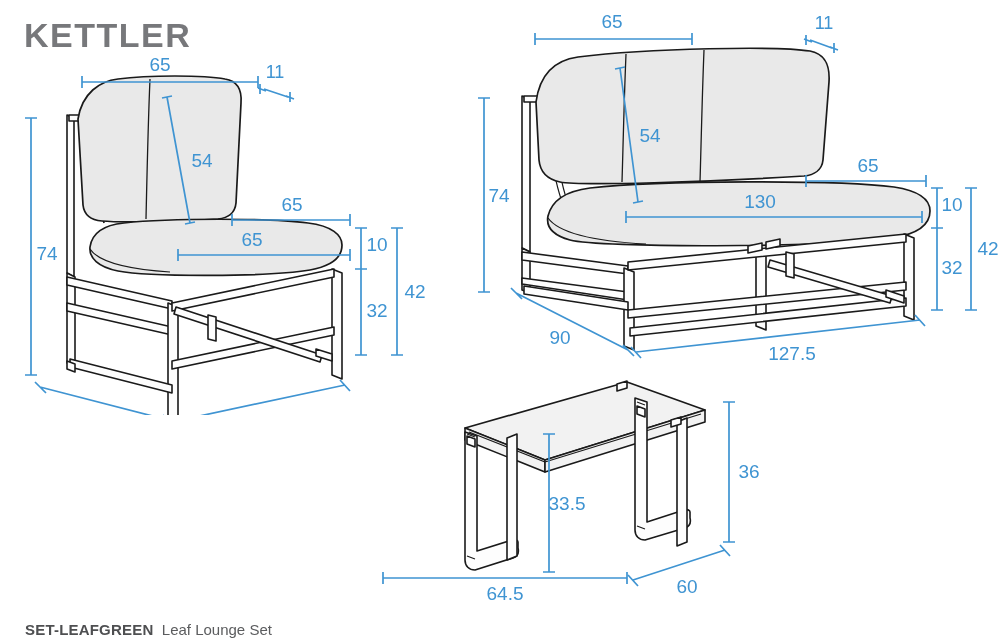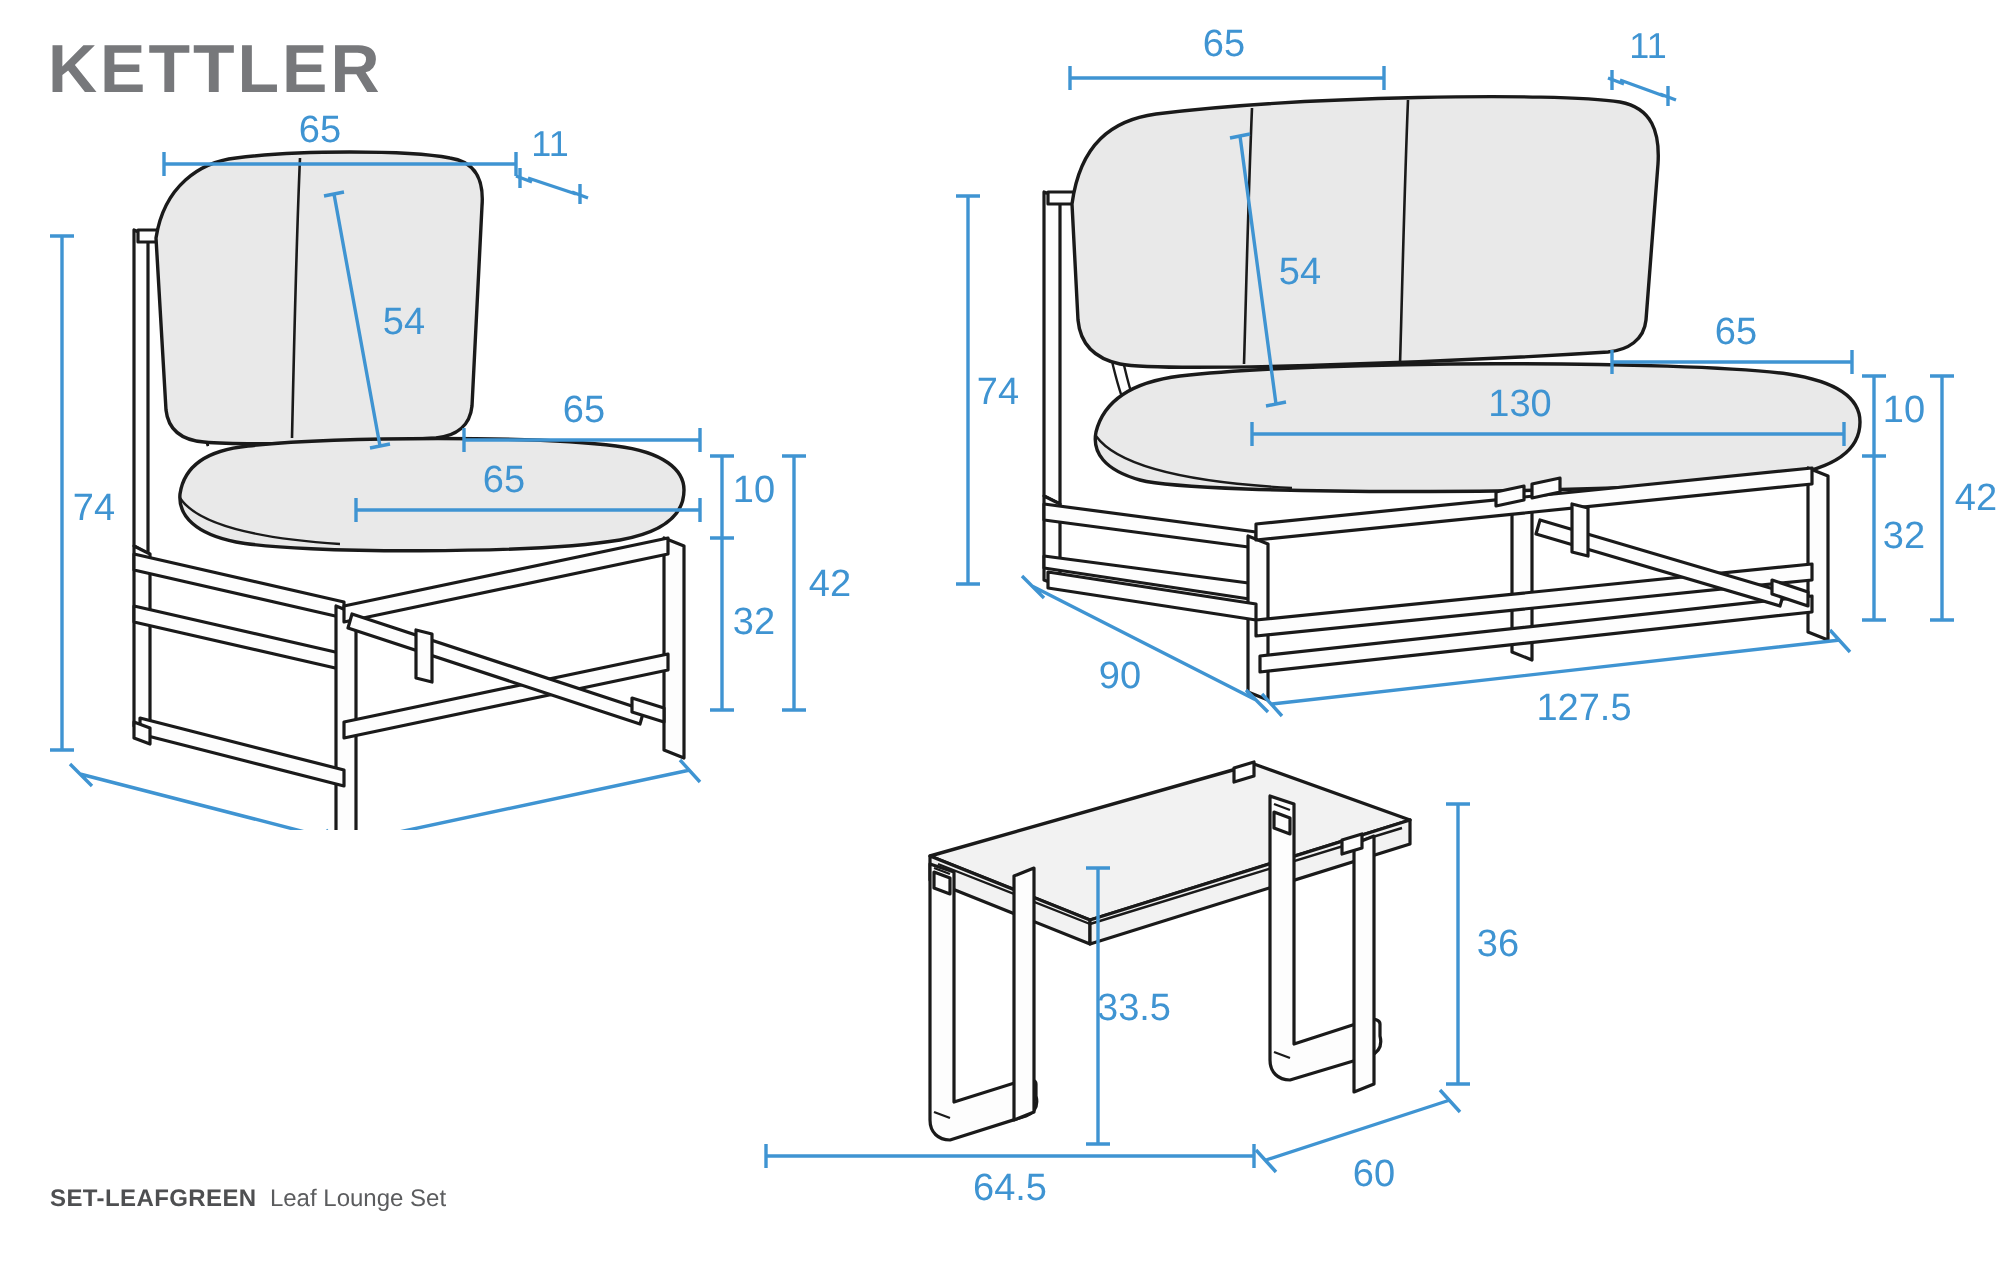--- a/index.html
+++ b/index.html
@@ -9,22 +9,22 @@
     background:#ffffff;
   }
   #stage{position:absolute;left:0;top:0;width:1000px;height:643px;padding-left:38px;}
   .brand{
     position:absolute;left:24px;top:18px;
     font-family:"Liberation Sans",sans-serif;
     font-weight:bold;font-size:34px;letter-spacing:1.5px;
     color:#77787b;line-height:1;
   }
   .footer-left{
-    position:absolute;left:25px;top:592px;
-    font-size:12px;color:#5b5c5e;white-space:nowrap;
+    position:absolute;left:25px;top:621px;
+    font-size:15px;color:#5b5c5e;white-space:nowrap;
   }
   .footer-left b{font-weight:bold;color:#4e4f51;letter-spacing:.2px;}
   .footer-left span.reg{font-weight:normal;color:#5b5c5e;}
   .footer-right{
     position:absolute;left:804px;top:600px;
     font-size:17px;color:#7a7b7d;white-space:nowrap;
   }
   svg{display:block;}
   .fr{fill:#fdfdfd;stroke:#1a1a1a;stroke-width:1.6;stroke-linejoin:round;stroke-linecap:round;}
   .cush{fill:#e9e9e9;stroke:#1a1a1a;stroke-width:1.7;stroke-linejoin:round;}

